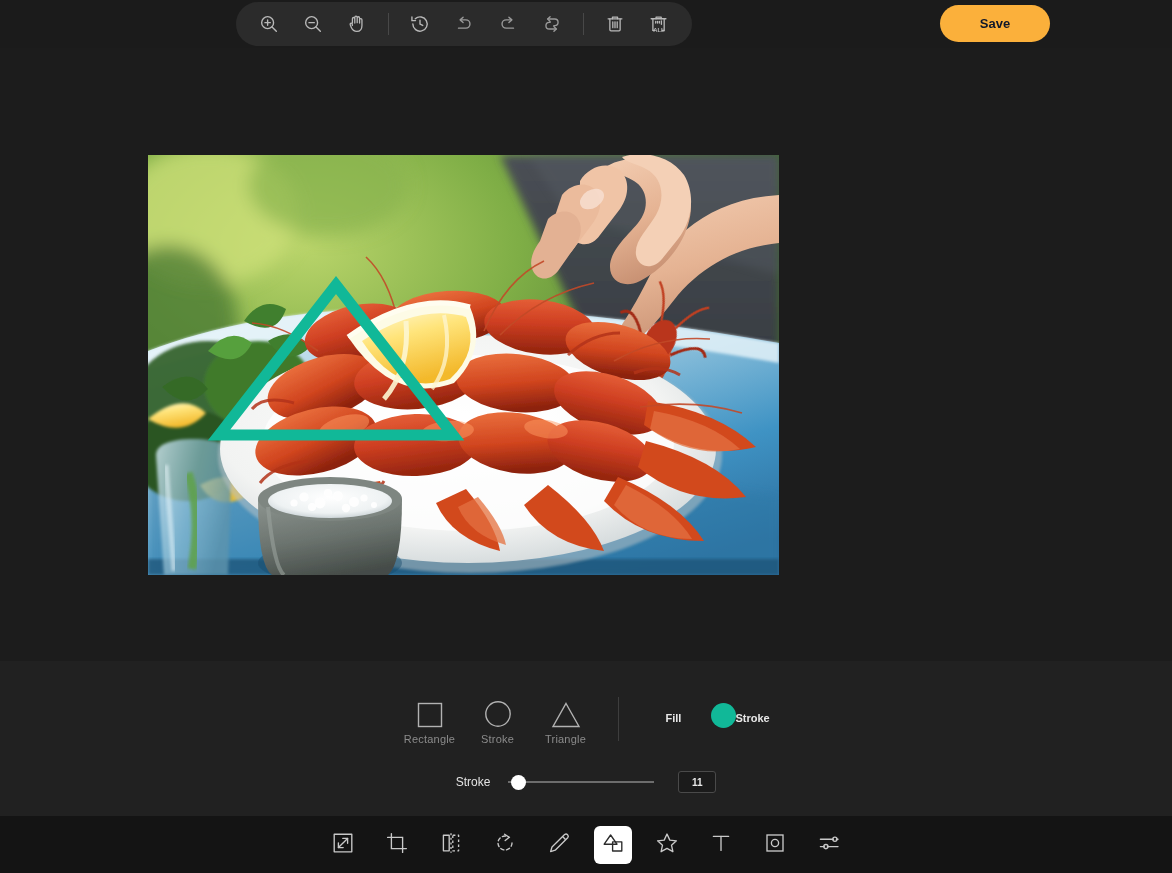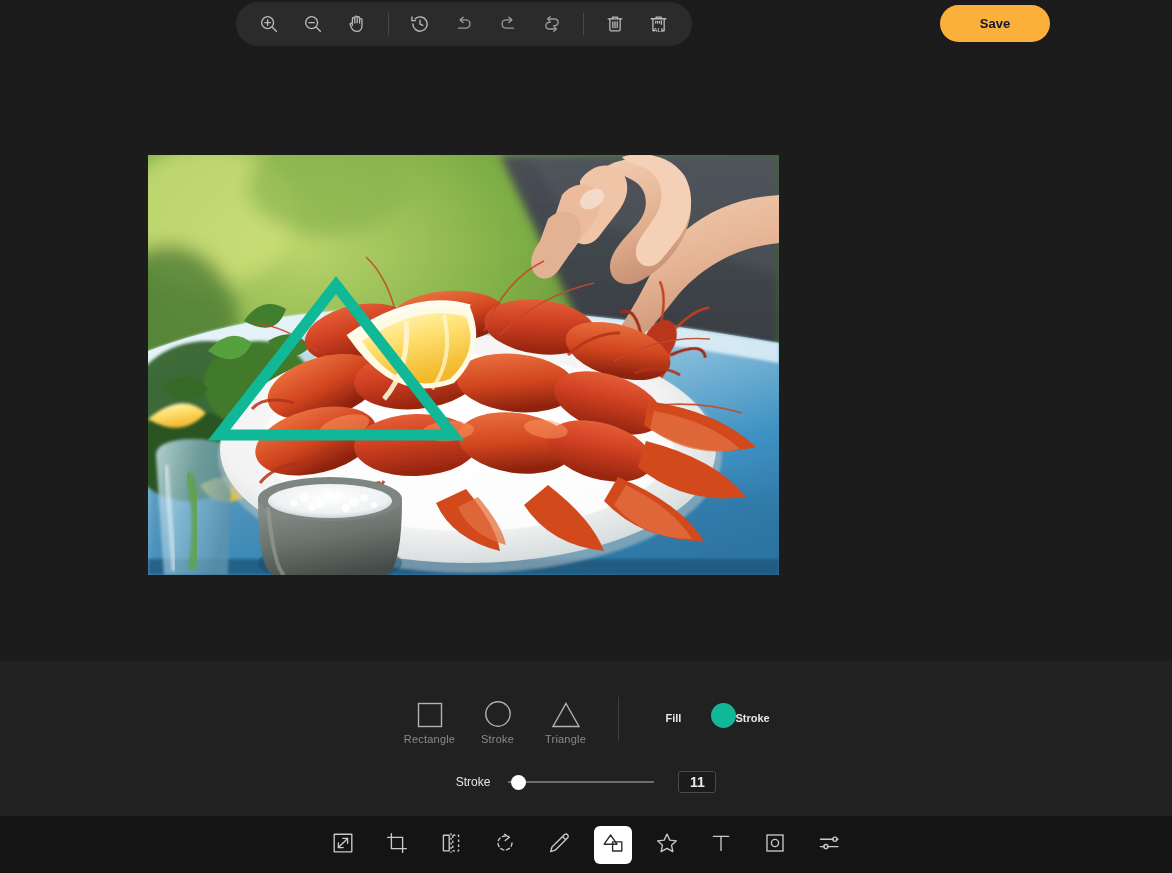--- a/index.html
+++ b/index.html
@@ -91,21 +91,21 @@
     cursor:pointer;
   }
   .slider-track { position:absolute; left:0; right:0; height:2px; background:#6d6d6d; }
   .slider-thumb {
     position:absolute; left:3px; width:15px; height:15px; border-radius:50%;
     background:#ffffff;
   }
   .num-box {
     margin-left:24px; width:38px; height:22px;
     background:#1b1b1b; border:1px solid #4a4a4a; border-radius:3px;
-    color:#e9e9e9; font-size:14px; font-weight:bold;
+    color:#e9e9e9; font-size:10px; font-weight:bold;
     display:flex; align-items:center; justify-content:center;
   }
 
   
   .bottombar {
     position:absolute; top:816px; left:0; width:1172px; height:57px;
     background:#141414;
     display:flex; align-items:center; justify-content:center; gap:0;
   }
   .bbtn {

